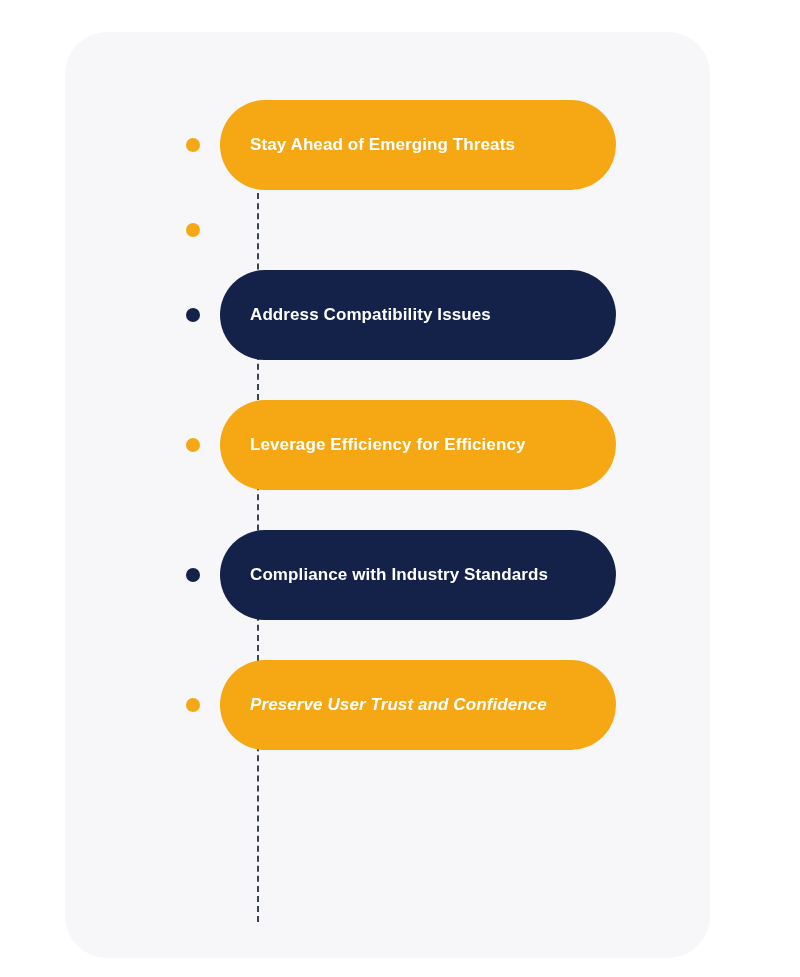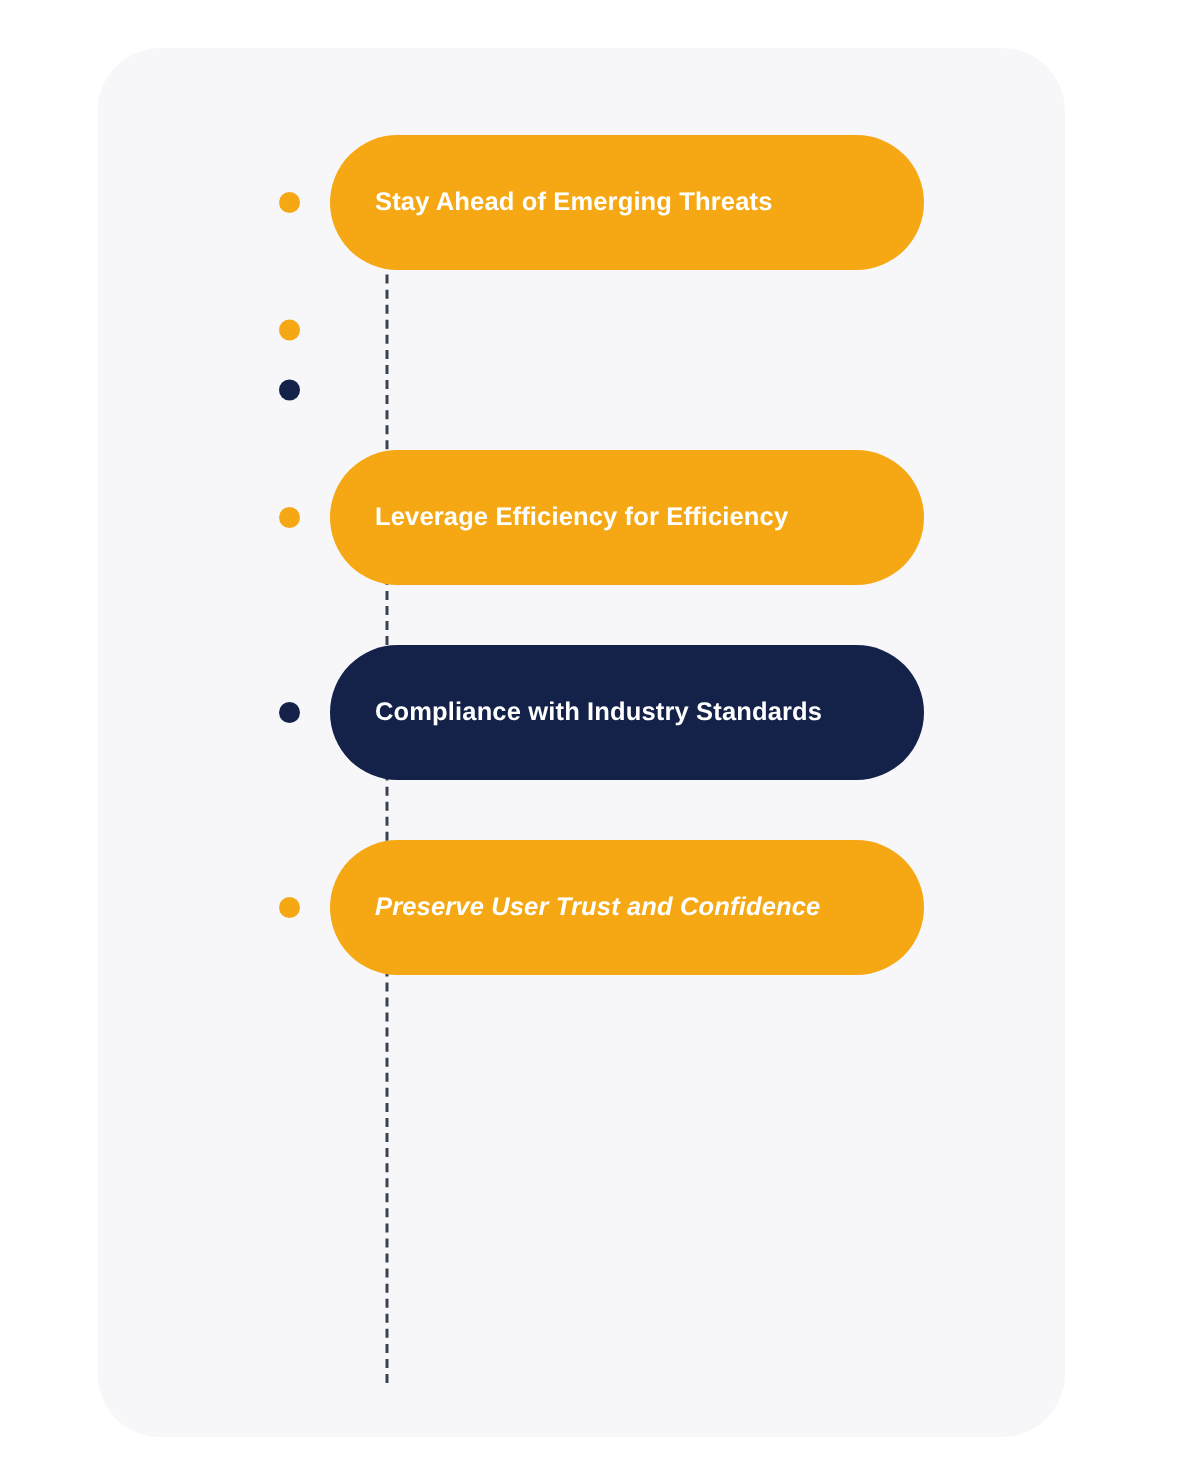--- a/index.html
+++ b/index.html
@@ -41,21 +41,21 @@
     top: 131px;
     width: 0;
     height: 759px;
     border-left: 2px dashed #3b4252;
   }
 
   
   .timeline {
     position: absolute;
     left: 0;
-    top: 90px;
+    top: 100px;
     width: 800px;
   }
 
   .row {
     position: relative;
     display: flex;
     align-items: center;
     margin-bottom: 40px;
   }
   .row:last-child {
@@ -121,20 +121,23 @@
       </div>
     </div>
 
 
     <div class="row">
       <span class="dot accent"></span>
     </div>
 
     <div class="row">
       <span class="dot navyfill"></span>
+      <div class="pill navy">
+        <span class="pill-label">Address Compatibility Issues</span>
+      </div>
     </div>
 
     <div class="row">
       <span class="dot accent"></span>
       <div class="pill accent">
         <span class="pill-label">Leverage Efficiency for Efficiency</span>
       </div>
     </div>
 
     <div class="row">

